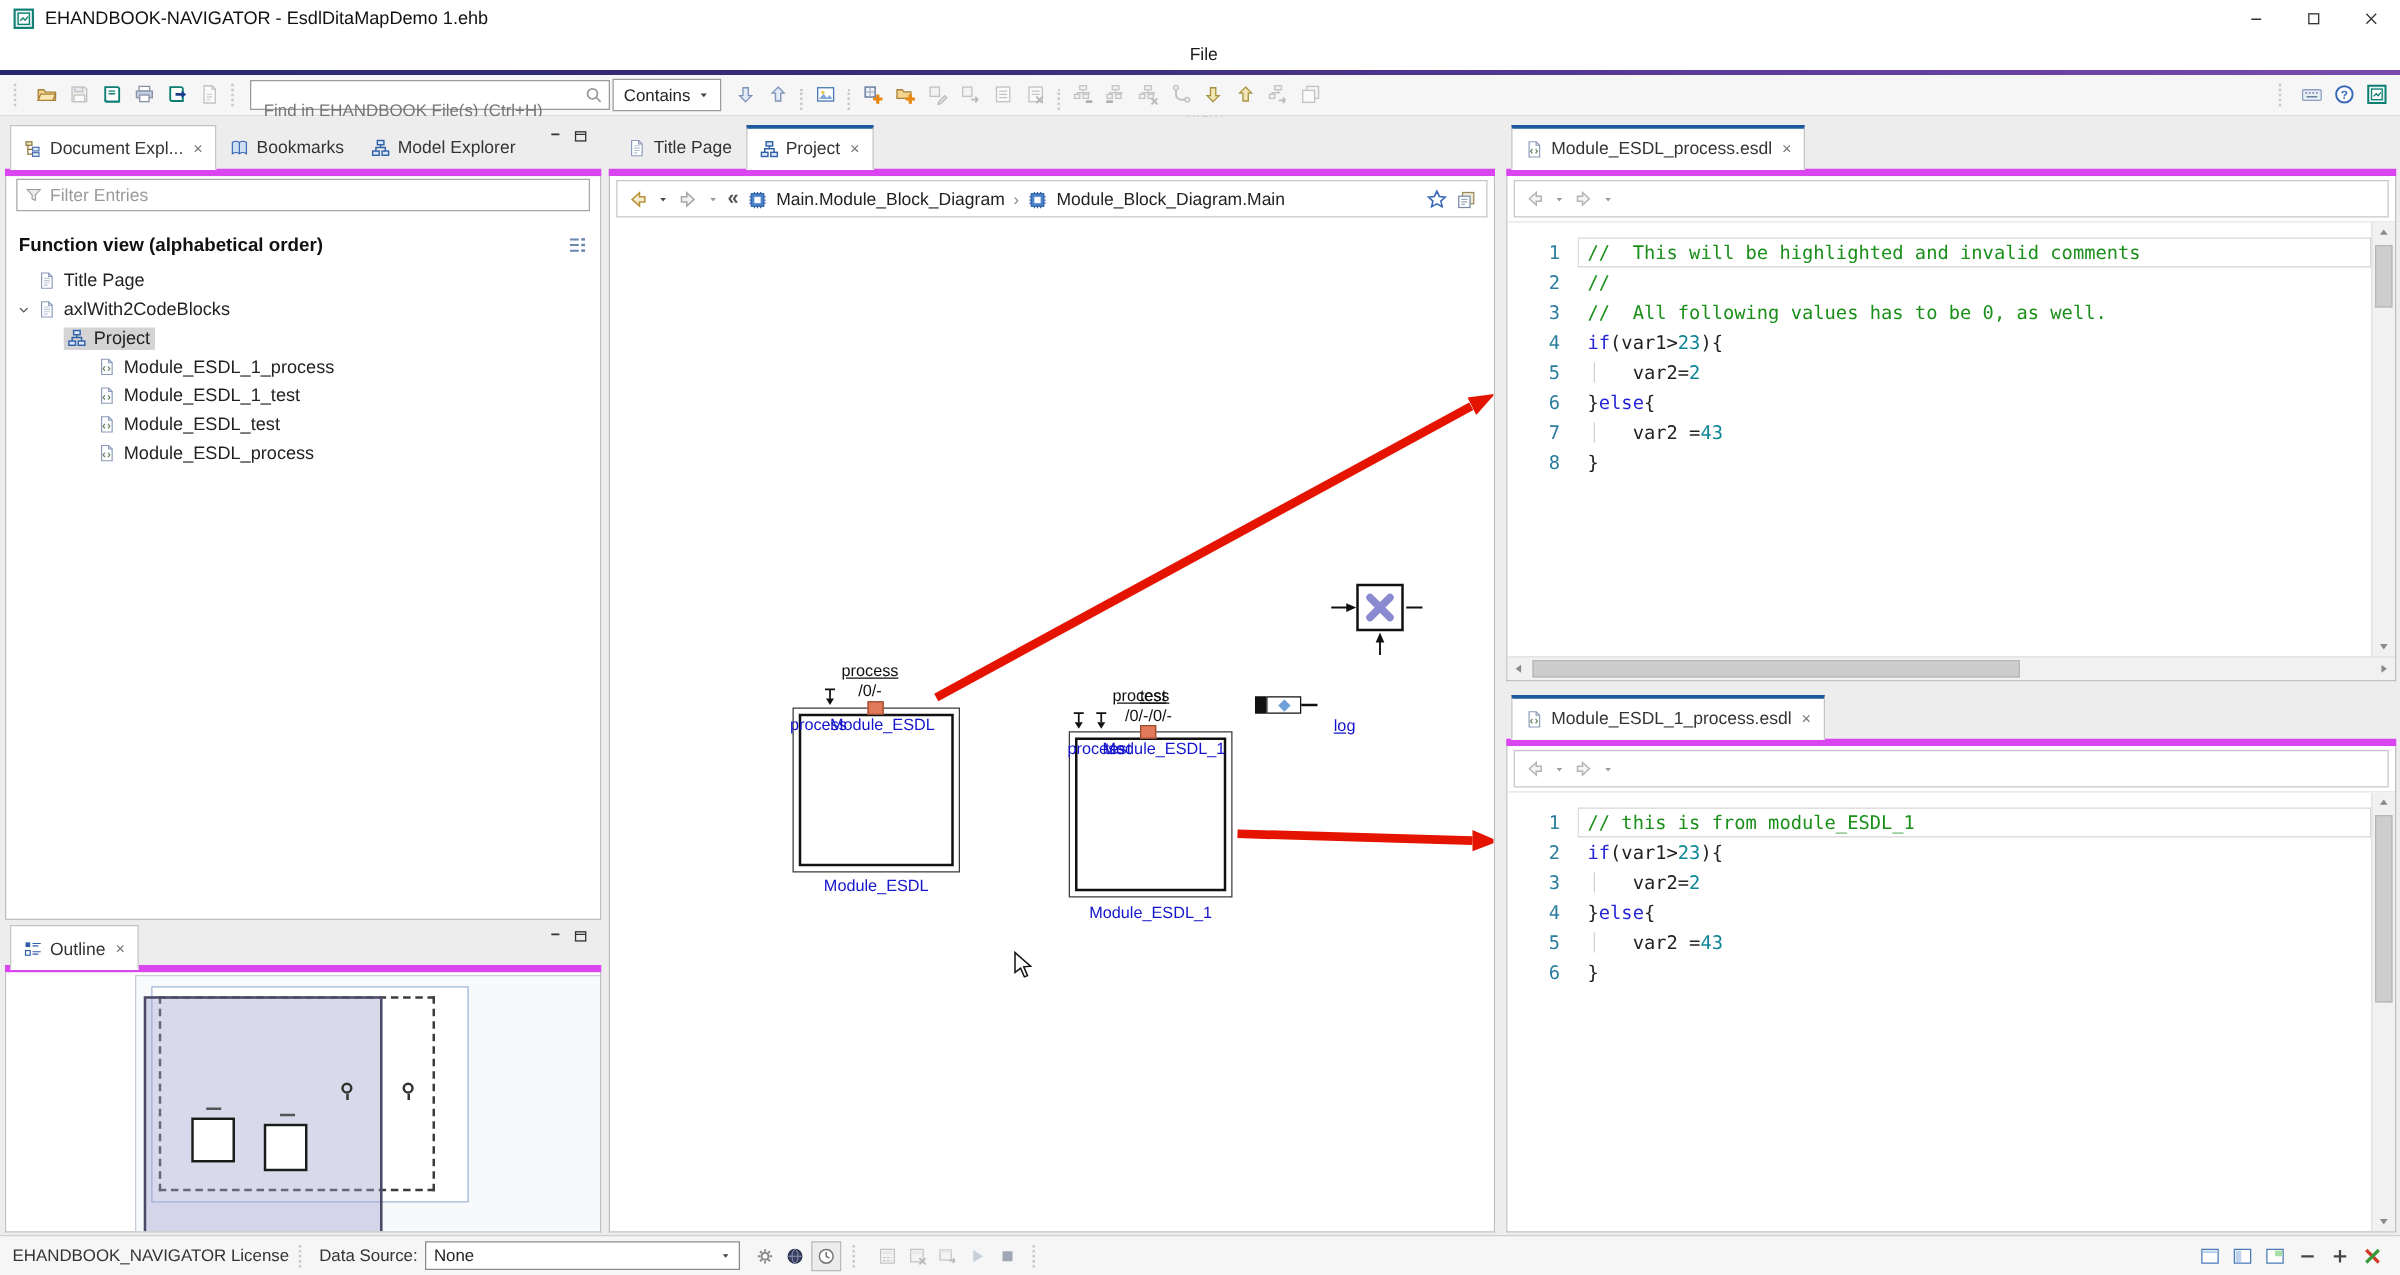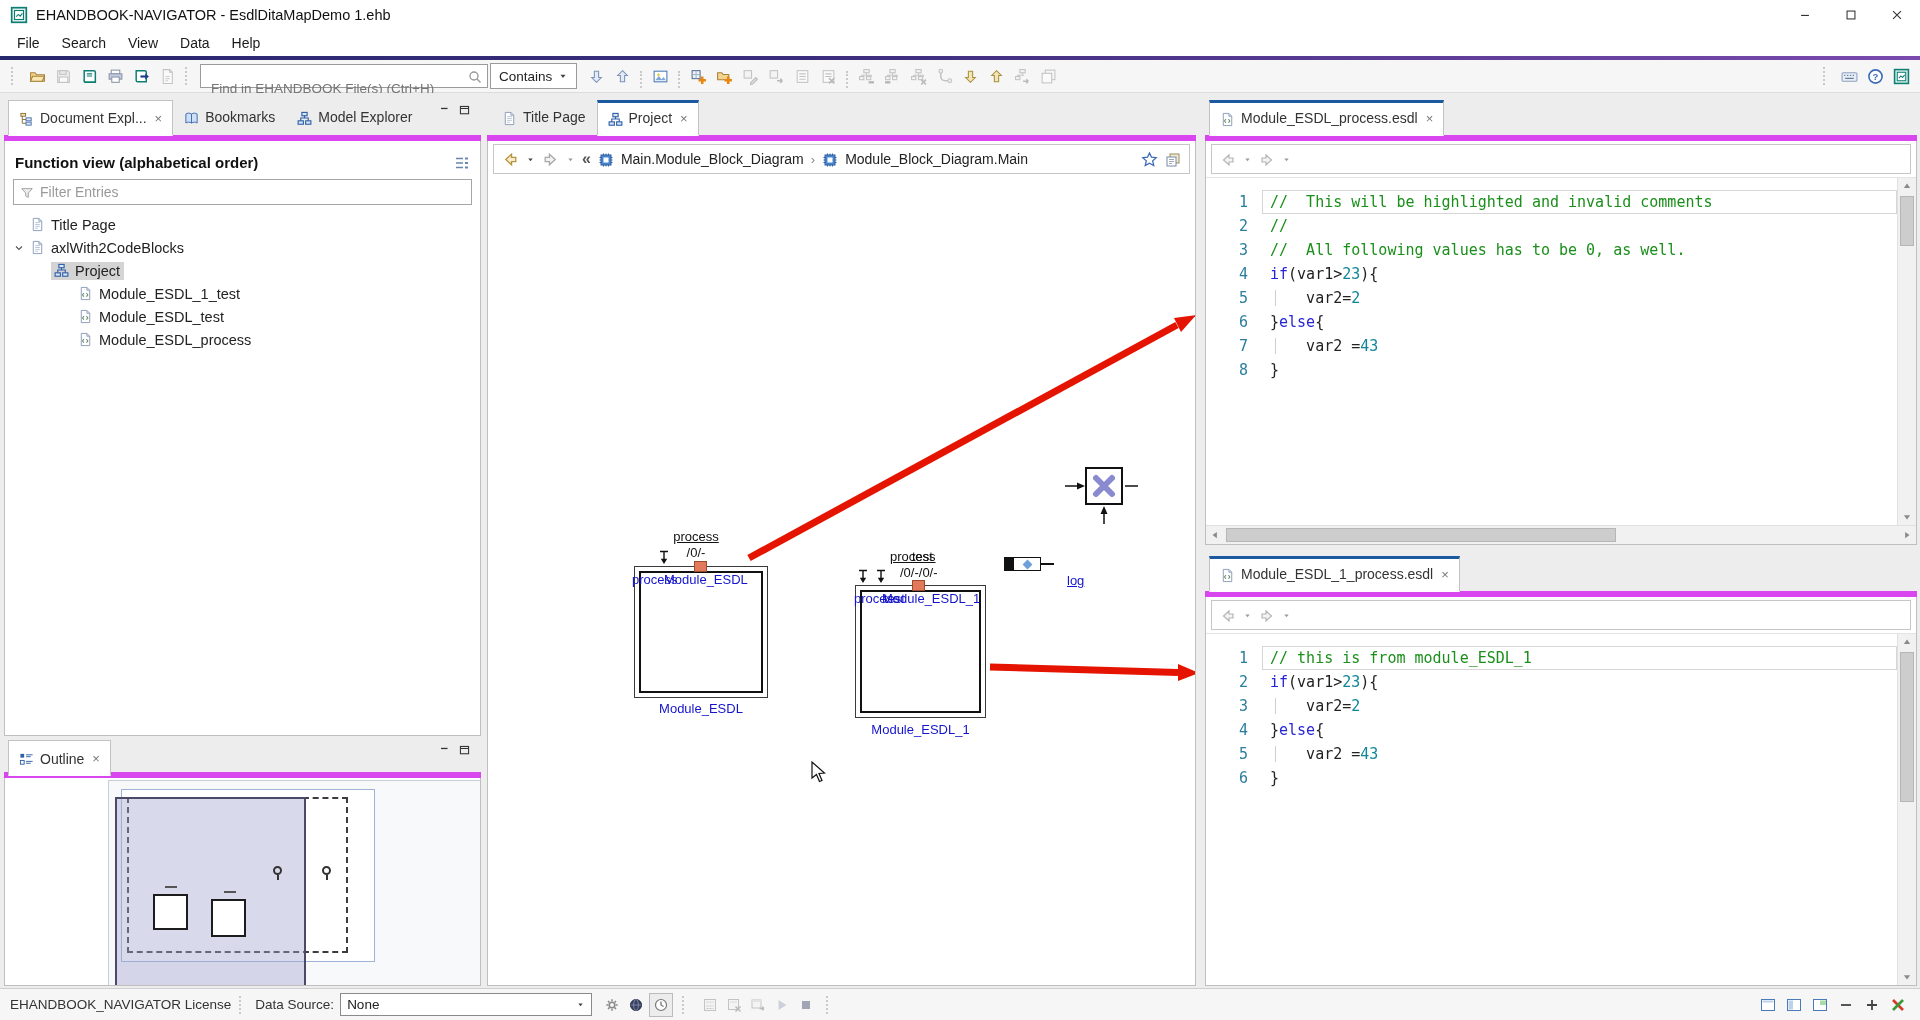--- a/index.html
+++ b/index.html
@@ -5,21 +5,21 @@
   html,body{margin:0;padding:0;background:#d8d8d8;}
   #app{position:relative;width:1920px;height:1020px;background:#f3f3f3;font-family:"Liberation Sans",sans-serif;color:#222;overflow:hidden;user-select:none;}
   .ic{display:inline-block;vertical-align:middle;}
   
   #titlebar{position:absolute;left:0;top:0;width:100%;height:30px;background:#ffffff;display:flex;align-items:center;}
   #titlebar .appicon{margin:0 8px 0 10px;}
   #title-text{font-size:14.5px;color:#111;}
   #wincontrols{margin-left:auto;display:flex;height:100%;}
   .winbtn{width:46px;height:100%;display:flex;align-items:center;justify-content:center;font-size:13px;color:#222;}
   
-  #menubar{position:absolute;left:0;top:30px;width:100%;height:26px;background:#fff;display:flex;align-items:center;padding-left:6px;box-sizing:border-box;}
+  #menubar{position:absolute;left:0;top:30px;width:100%;height:26px;background:#fff;display:flex;align-items:center;padding-left:6px;box-sizing:border-box;flex-direction:column;}
   .menuitem{padding:0 11px;font-size:14px;color:#1a1a1a;line-height:26px;}
   #accent{position:absolute;left:0;top:56px;width:100%;height:4px;background:linear-gradient(90deg,#27276d 0%,#3d2e7e 45%,#7a4aae 100%);}
   
   #toolbar{position:absolute;left:0;top:60px;width:100%;height:33px;background:#f6f6f6;border-bottom:1px solid #dcdcdc;display:flex;align-items:center;padding:0 6px;box-sizing:border-box;}
   .tbtn{width:26px;height:26px;display:inline-flex;align-items:center;justify-content:center;border-radius:2px;}
   .tbtn.disabled{opacity:.55;}
   .grip{width:6px;height:18px;border-left:2px dotted #c9c9c9;margin:0 5px;}
   #searchbox{display:flex;align-items:center;width:288px;height:24px;border:1px solid #9b9b9b;background:#fff;margin:0 2px;padding:0 4px 0 8px;box-sizing:border-box;}
   #searchbox input{border:none;outline:none;flex:1;font-size:13.5px;font-family:"Liberation Sans",sans-serif;color:#444;background:transparent;margin-top:24px;}
   #contains{display:flex;align-items:center;gap:6px;height:24px;border:1px solid #9b9b9b;background:#fff;padding:0 8px;font-size:13.5px;margin-right:6px;}
@@ -340,34 +340,34 @@
             <span><svg class="ic" width="13" height="13" viewBox="0 0 16 16">
                 <path d="M2.5 5.5h8" stroke="#333" stroke-width="1.6"></path>
               </svg></span>
             <span><svg class="ic" width="13" height="13" viewBox="0 0 16 16">
                 <rect x="3" y="3" width="10" height="9" fill="none" stroke="#333" stroke-width="1.3"></rect>
                 <path d="M3 5.5h10" stroke="#333" stroke-width="1.3"></path>
               </svg></span>
           </span>
         </div>
       <div class="pcontent">
+        <div id="filterbox">
+          <span><svg class="ic" width="14" height="14" viewBox="0 0 16 16">
+                <path d="M2 3h12l-4.5 5v5l-3-1.5V8z" fill="#ececec" stroke="#9a9a9a"></path>
+              </svg></span>
+          <span class="ph">Filter Entries</span>
+        </div>
         <div id="fv-header">
           <span class="t">Function view (alphabetical order)</span>
           <span><svg class="ic" width="16" height="16" viewBox="0 0 16 16">
                 <path d="M2 3.5h7M2 8h7M2 12.5h7" stroke="#6a87b0" stroke-width="1.6"></path>
                 <rect x="11" y="2.5" width="3" height="2" fill="#6a87b0"></rect>
                 <rect x="11" y="7" width="3" height="2" fill="#6a87b0"></rect>
                 <rect x="11" y="11.5" width="3" height="2" fill="#6a87b0"></rect>
               </svg></span>
-        </div>
-        <div id="filterbox">
-          <span><svg class="ic" width="14" height="14" viewBox="0 0 16 16">
-                <path d="M2 3h12l-4.5 5v5l-3-1.5V8z" fill="#ececec" stroke="#9a9a9a"></path>
-              </svg></span>
-          <span class="ph">Filter Entries</span>
         </div>
         <div id="tree">
             <div class="trow">
               <span style="width: 0px; flex: 0 0 auto;"></span>
               <span class="slot"></span>
               <span class="rowbody">
                 <span class="slot">
                   <svg class="ic" width="15" height="15" viewBox="0 0 16 16">
                     <path d="M3.5 1.5h6l3 3v10h-9z" fill="#fff" stroke="#8a9ab8"></path>
                     <path d="M9.5 1.5v3h3" fill="none" stroke="#8a9ab8"></path>
@@ -414,20 +414,34 @@
               <span style="width: 48px; flex: 0 0 auto;"></span>
               <span class="slot"></span>
               <span class="rowbody">
                 <span class="slot">
                   <svg class="ic" width="15" height="15" viewBox="0 0 16 16">
                     <path d="M3.5 1.5h6l3 3v10h-9z" fill="#fff" stroke="#8a9ab8"></path>
                     <path d="M9.5 1.5v3h3" fill="none" stroke="#8a9ab8"></path>
                     <path d="M6.3 7.5L4.8 9.5l1.5 2M9 7.5l1.5 2-1.5 2" stroke="#6a8a6a" fill="none" stroke-width="1.1"></path>
                   </svg>
                 </span>
+                <span>Module_ESDL_1_process</span>
+              </span>
+            </div>
+            <div class="trow">
+              <span style="width: 48px; flex: 0 0 auto;"></span>
+              <span class="slot"></span>
+              <span class="rowbody">
+                <span class="slot">
+                  <svg class="ic" width="15" height="15" viewBox="0 0 16 16">
+                    <path d="M3.5 1.5h6l3 3v10h-9z" fill="#fff" stroke="#8a9ab8"></path>
+                    <path d="M9.5 1.5v3h3" fill="none" stroke="#8a9ab8"></path>
+                    <path d="M6.3 7.5L4.8 9.5l1.5 2M9 7.5l1.5 2-1.5 2" stroke="#6a8a6a" fill="none" stroke-width="1.1"></path>
+                  </svg>
+                </span>
                 <span>Module_ESDL_1_test</span>
               </span>
             </div>
             <div class="trow">
               <span style="width: 48px; flex: 0 0 auto;"></span>
               <span class="slot"></span>
               <span class="rowbody">
                 <span class="slot">
                   <svg class="ic" width="15" height="15" viewBox="0 0 16 16">
                     <path d="M3.5 1.5h6l3 3v10h-9z" fill="#fff" stroke="#8a9ab8"></path>

